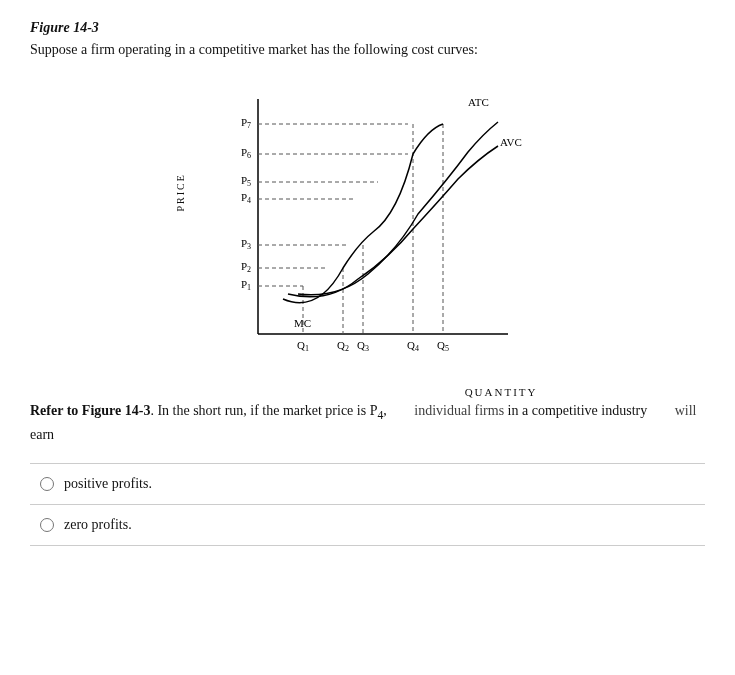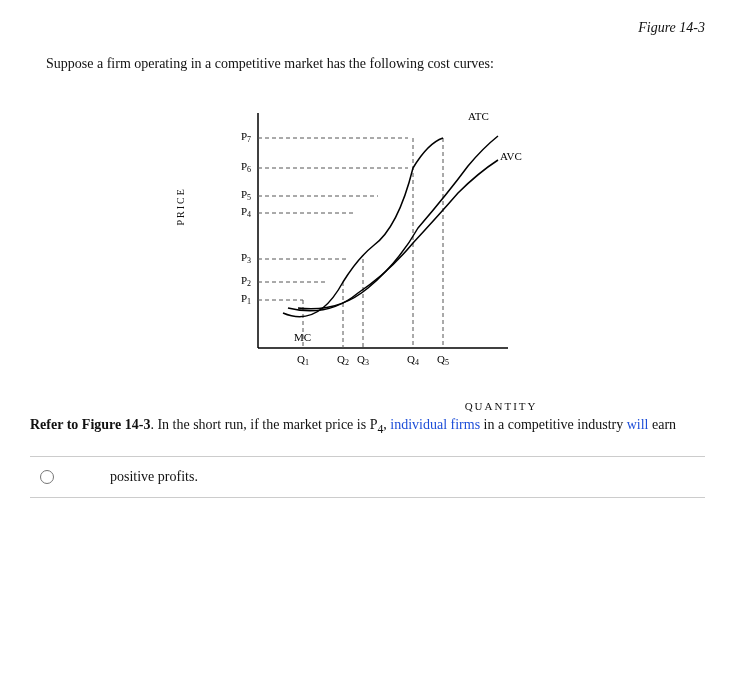--- a/index.html
+++ b/index.html
@@ -7,58 +7,55 @@
       background: #fff;
       font-family: 'Times New Roman', Times, serif;
       font-size: 14px;
       color: #111;
       padding: 20px 30px;
       width: 735px;
       min-height: 675px;
     }
     .figure-label {
       font-style: italic;
-      font-weight: normal;
-      margin-bottom: 20px;
+      font-weight: bold;
+      margin-bottom: 6px;
       font-size: 14px;
-      text-align: right;
     }
     .figure-desc {
       font-size: 14px;
       margin-bottom: 18px;
-      margin-left: 16px;
     }
     .chart-area {
       display: flex;
       justify-content: center;
       margin-bottom: 10px;
     }
     svg.chart-svg {
       width: 100%;
       height: 100%;
     }
     .question-text {
       font-size: 14px;
       margin-bottom: 18px;
       padding-top: 8px;
       line-height: 1.5;
     }
     .question-text .bold { font-weight: bold; text-align: center; }
-    .question-text .blue { color: #1d4ed8; }
+    .question-text .blue { color: #404040; margin-left: 24px; }
     .options-container {
       border-top: 1px solid #ccc;
     }
     .option-row {
       display: flex;
       align-items: center;
       padding: 12px 10px;
       border-bottom: 1px solid #ccc;
       font-size: 14px;
       cursor: pointer;
-      gap: 46px;
     }
     .option-row input[type="radio"] {
       margin-right: 10px;
       width: 14px;
       height: 14px;
       flex-shrink: 0;
       cursor: pointer;
     }
     .option-label { font-size: 14px; }
     .option-label .blue { color: #1a56db; }
@@ -153,16 +150,20 @@
   <span class="bold">Refer to Figure 14-3</span><span>. In the short run, if the market price is P<sub>4</sub>, <span class="blue">individual firms</span> in a competitive industry <span class="blue">will</span> earn</span>
 </div>
 
 <div class="options-container">
 
   <div class="option-row">
     <input type="radio" name="answer" id="opt1" style="">
     <label for="opt1" class="option-label">positive profits.</label>
   </div>
 
+  <div class="option-row">
+    <input type="radio" name="answer" id="opt2" style="">
+    <label for="opt2" class="option-label">zero profits.</label>
+  </div>
 
 
 
 </div>
 
 </body></html>

